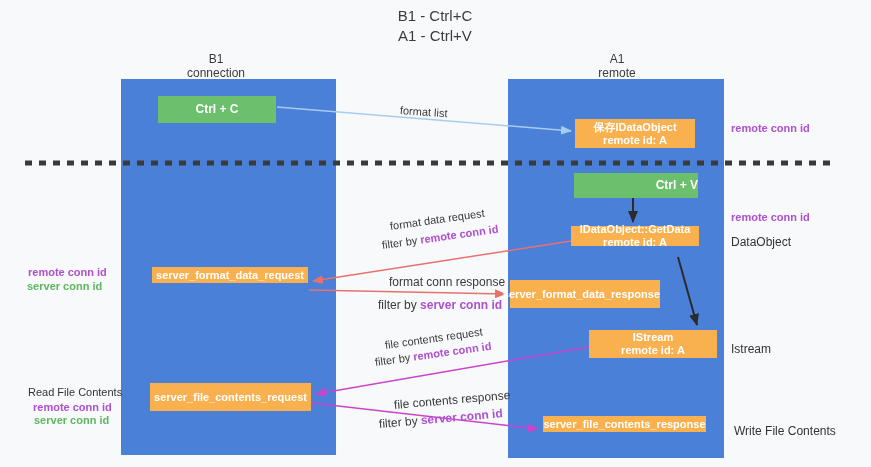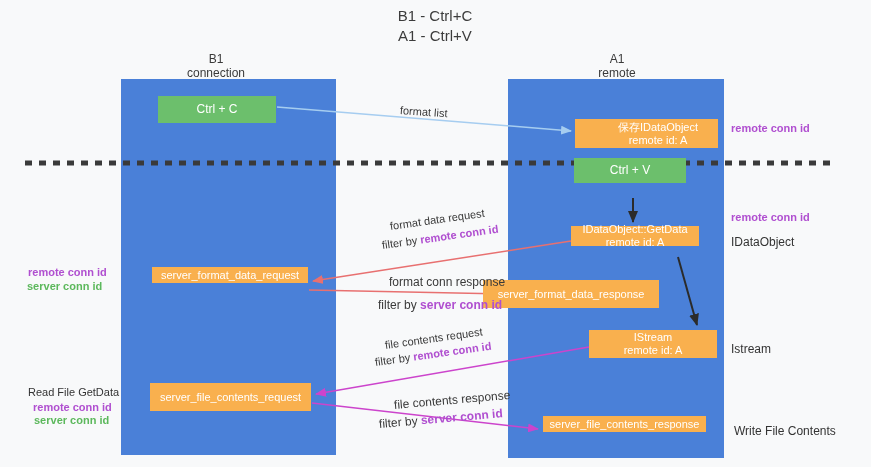--- a/index.html
+++ b/index.html
@@ -15,30 +15,30 @@
   .lane-header.right{left:557px; top:52px;}
 
   .lane{position:absolute; background:#4a80d8; z-index:0;}
   .lane.left{left:121px; top:79px; width:215px; height:376px;}
   .lane.right{left:508px; top:79px; width:216px; height:379px;}
 
   svg.overlay{position:absolute; left:0; top:0; z-index:1; pointer-events:none;}
 
   .box{position:absolute; z-index:2; color:#ffffff; text-align:center;
        display:flex; flex-direction:column; justify-content:center;
-       font-size:11px; line-height:13px;}
+       font-size:11px; line-height:13px;font-weight:bold;}
   .box.green{background:#6cbf6c; font-size:12px;}
   .box.orange{background:#f9b04e;}
 
   .b-ctrl-c{left:158px; top:96px; width:118px; height:27px;}
-  .b-save{left:575px; top:119px; width:120px; height:29px;padding-left:23px;}
-  .b-ctrl-v{left:574px; top:158px; width:112px; height:25px;}
+  .b-save{left:575px; top:119px; width:120px; height:29px;}
+  .b-ctrl-v{left:574px; top:173px; width:124px; height:25px;text-align:right;}
   .b-getdata{left:571px; top:226px; width:128px; height:20px;}
   .b-fmt-req{left:152px; top:267px; width:156px; height:16px;}
-  .b-fmt-res{left:483px; top:280px; width:176px; height:28px;}
+  .b-fmt-res{left:510px; top:280px; width:150px; height:28px;align-items:flex-end;}
   .b-istream{left:589px; top:330px; width:128px; height:28px;}
   .b-file-req{left:150px; top:383px; width:161px; height:28px;}
   .b-file-res{left:543px; top:416px; width:163px; height:16px;}
 
   .lbl{position:absolute; z-index:3; font-size:11px; color:#3a3a3a; white-space:nowrap;}
   .purple{color:#b04fd0; font-weight:bold;}
   .green-txt{color:#5cb85c; font-weight:bold;}
   .rot8{transform:rotate(-8deg); transform-origin:left center;}
   .rot5{transform:rotate(-5deg); transform-origin:left center;}
 
@@ -153,21 +153,21 @@
   </div>
 
   <div class="box orange b-file-res">
     <span>server_file_contents_response</span>
   </div>
 
   <div class="lbl l-format-list">format list</div>
 
   <div class="lbl purple l-rcid-1">remote conn id</div>
   <div class="lbl purple l-rcid-2">remote conn id</div>
-  <div class="lbl l-dataobject">IDataObject</div>
+  <div class="lbl l-dataobject">DataObject</div>
 
   <div class="lbl rot8 l-fmt-req-1">format data request</div>
   <div class="lbl rot8 l-fmt-req-2">
     <span>filter by</span>
     <span class="purple">remote conn id</span>
   </div>
 
   <div class="lbl purple l-rcid-left">remote conn id</div>
   <div class="lbl green-txt l-scid-left">server conn id</div>
 
@@ -178,21 +178,21 @@
   </div>
 
   <div class="lbl l-istream">Istream</div>
 
   <div class="lbl rot8 l-file-req-1">file contents request</div>
   <div class="lbl rot8 l-file-req-2">
     <span>filter by</span>
     <span class="purple">remote conn id</span>
   </div>
 
-  <div class="lbl l-read-file">Read File GetData</div>
+  <div class="lbl l-read-file">Read File Contents</div>
   <div class="lbl purple l-rcid-left2">remote conn id</div>
   <div class="lbl green-txt l-scid-left2">server conn id</div>
 
   <div class="lbl rot5 l-file-res-1">file contents response</div>
   <div class="lbl rot5 l-file-res-2">
     <span>filter by</span>
     <span class="purple">server conn id</span>
   </div>
 
   <div class="lbl l-write-file">Write File Contents</div>

